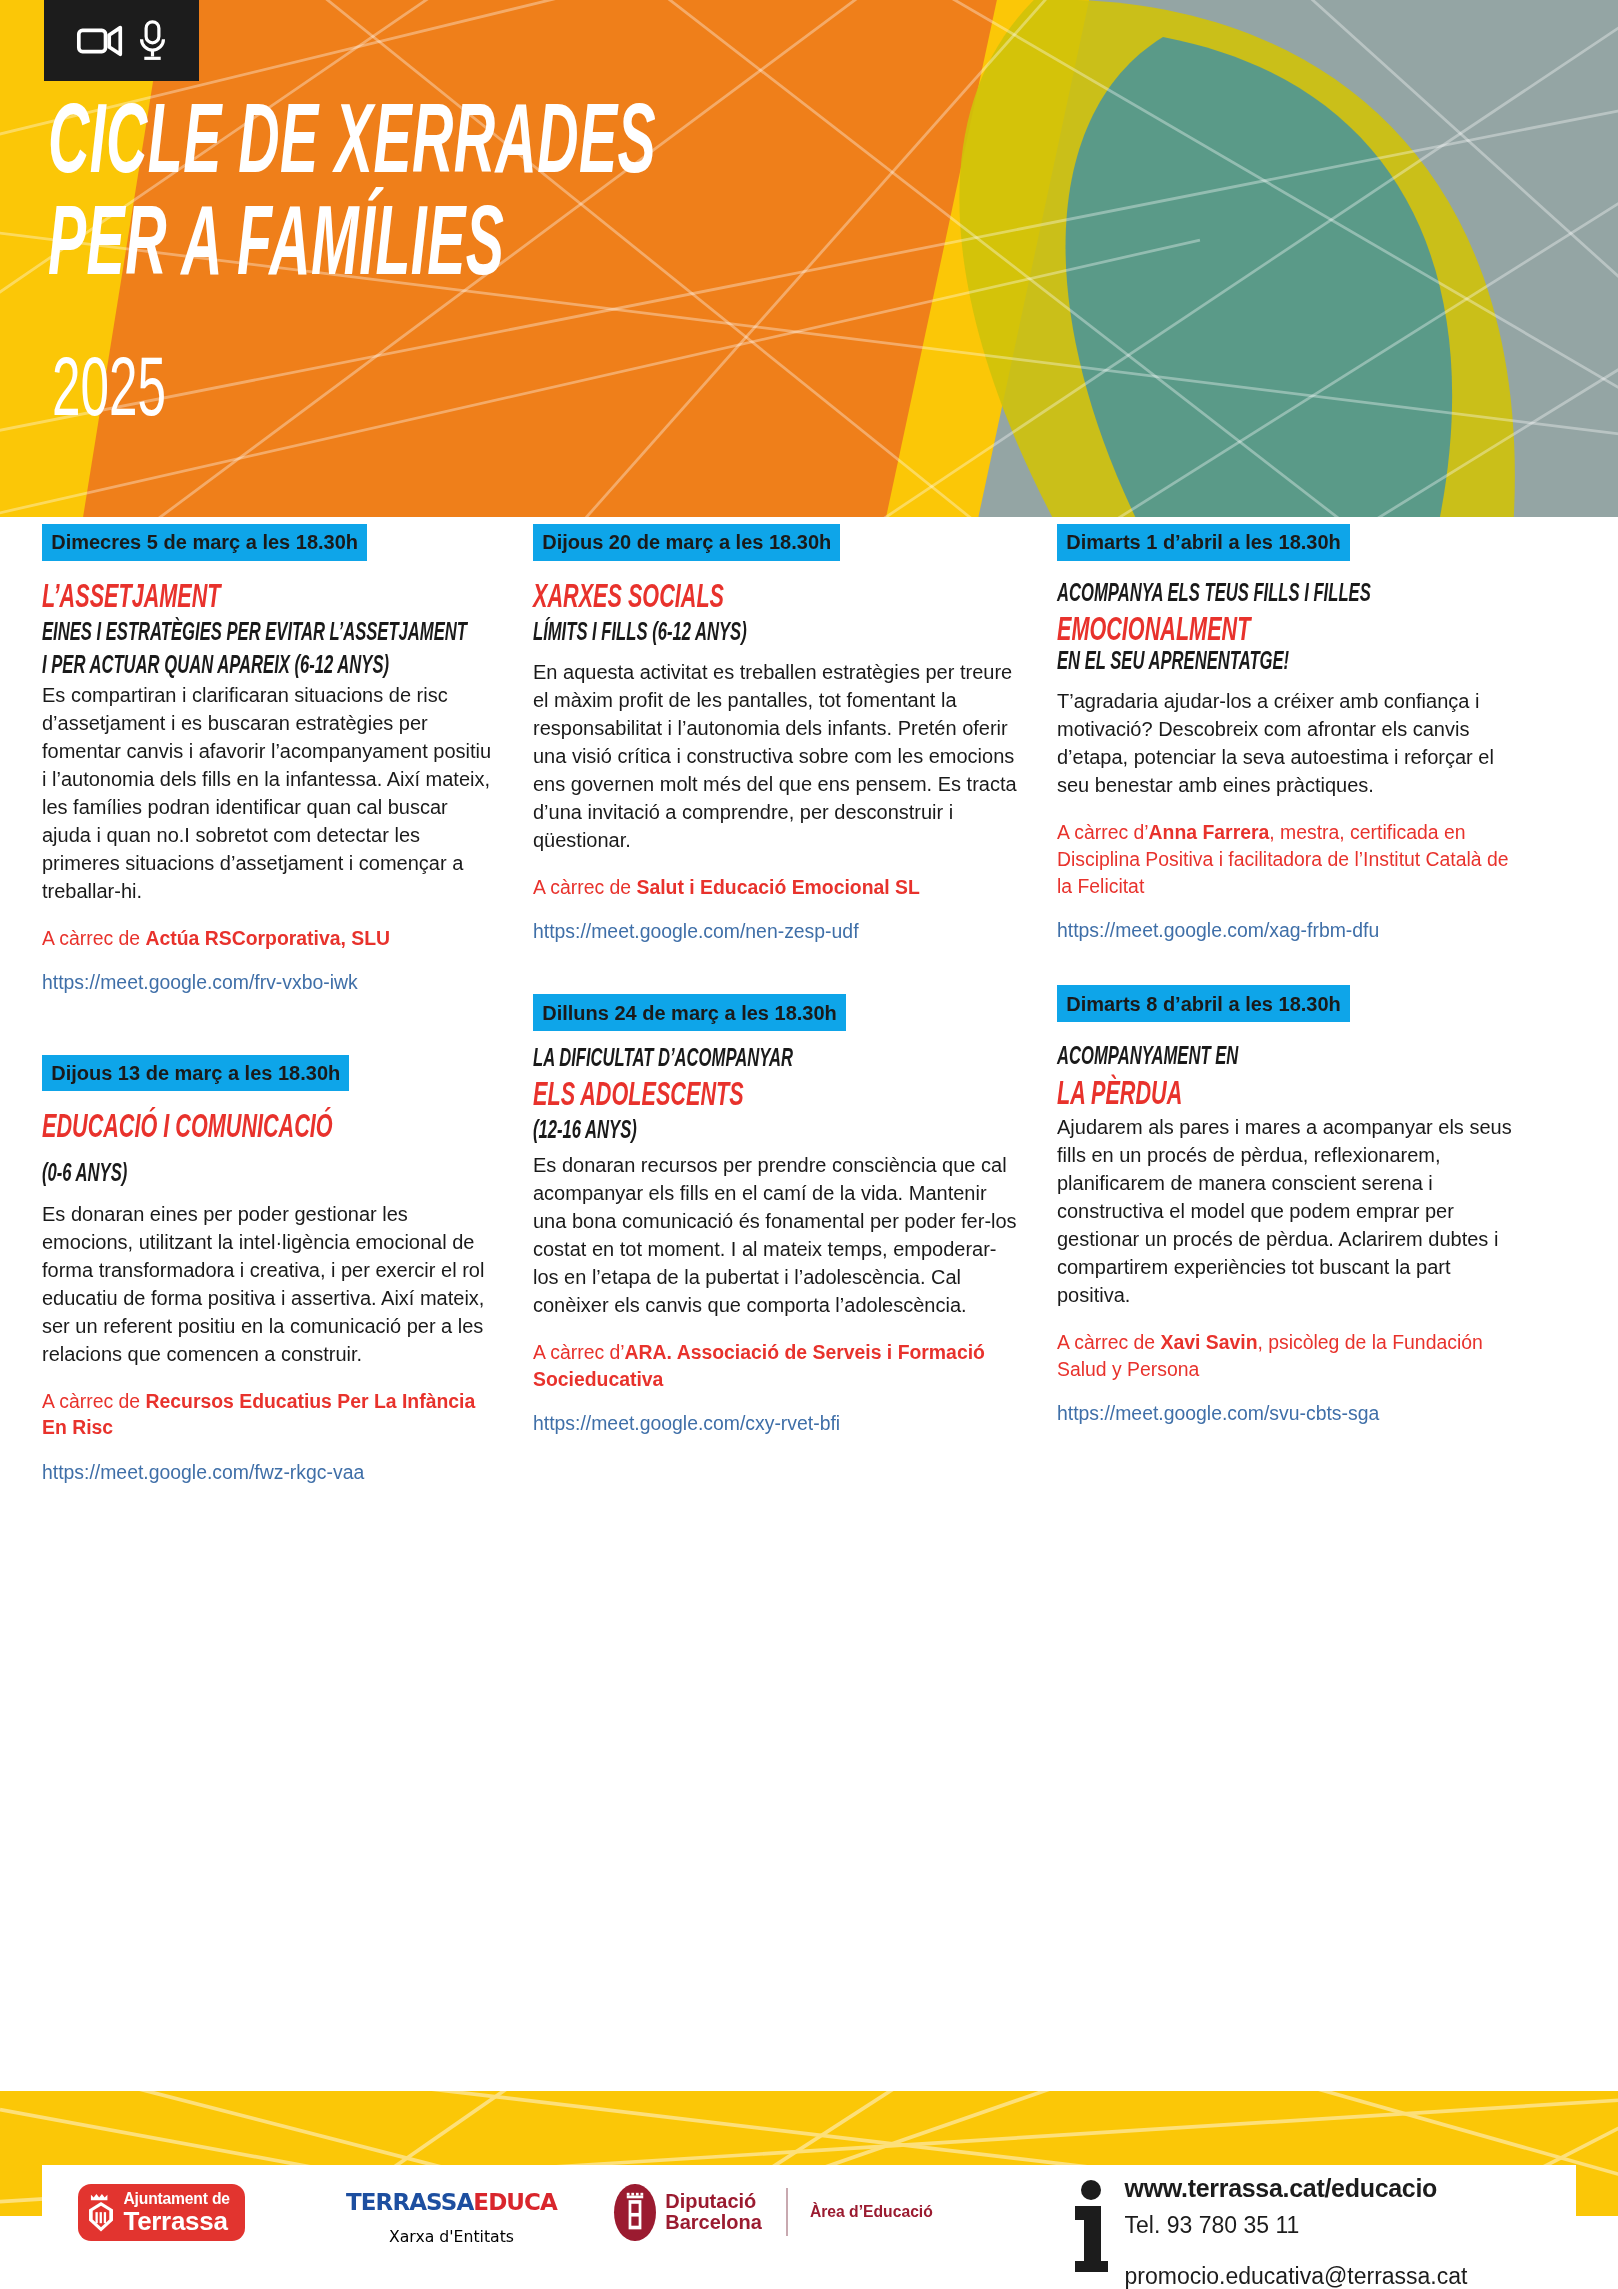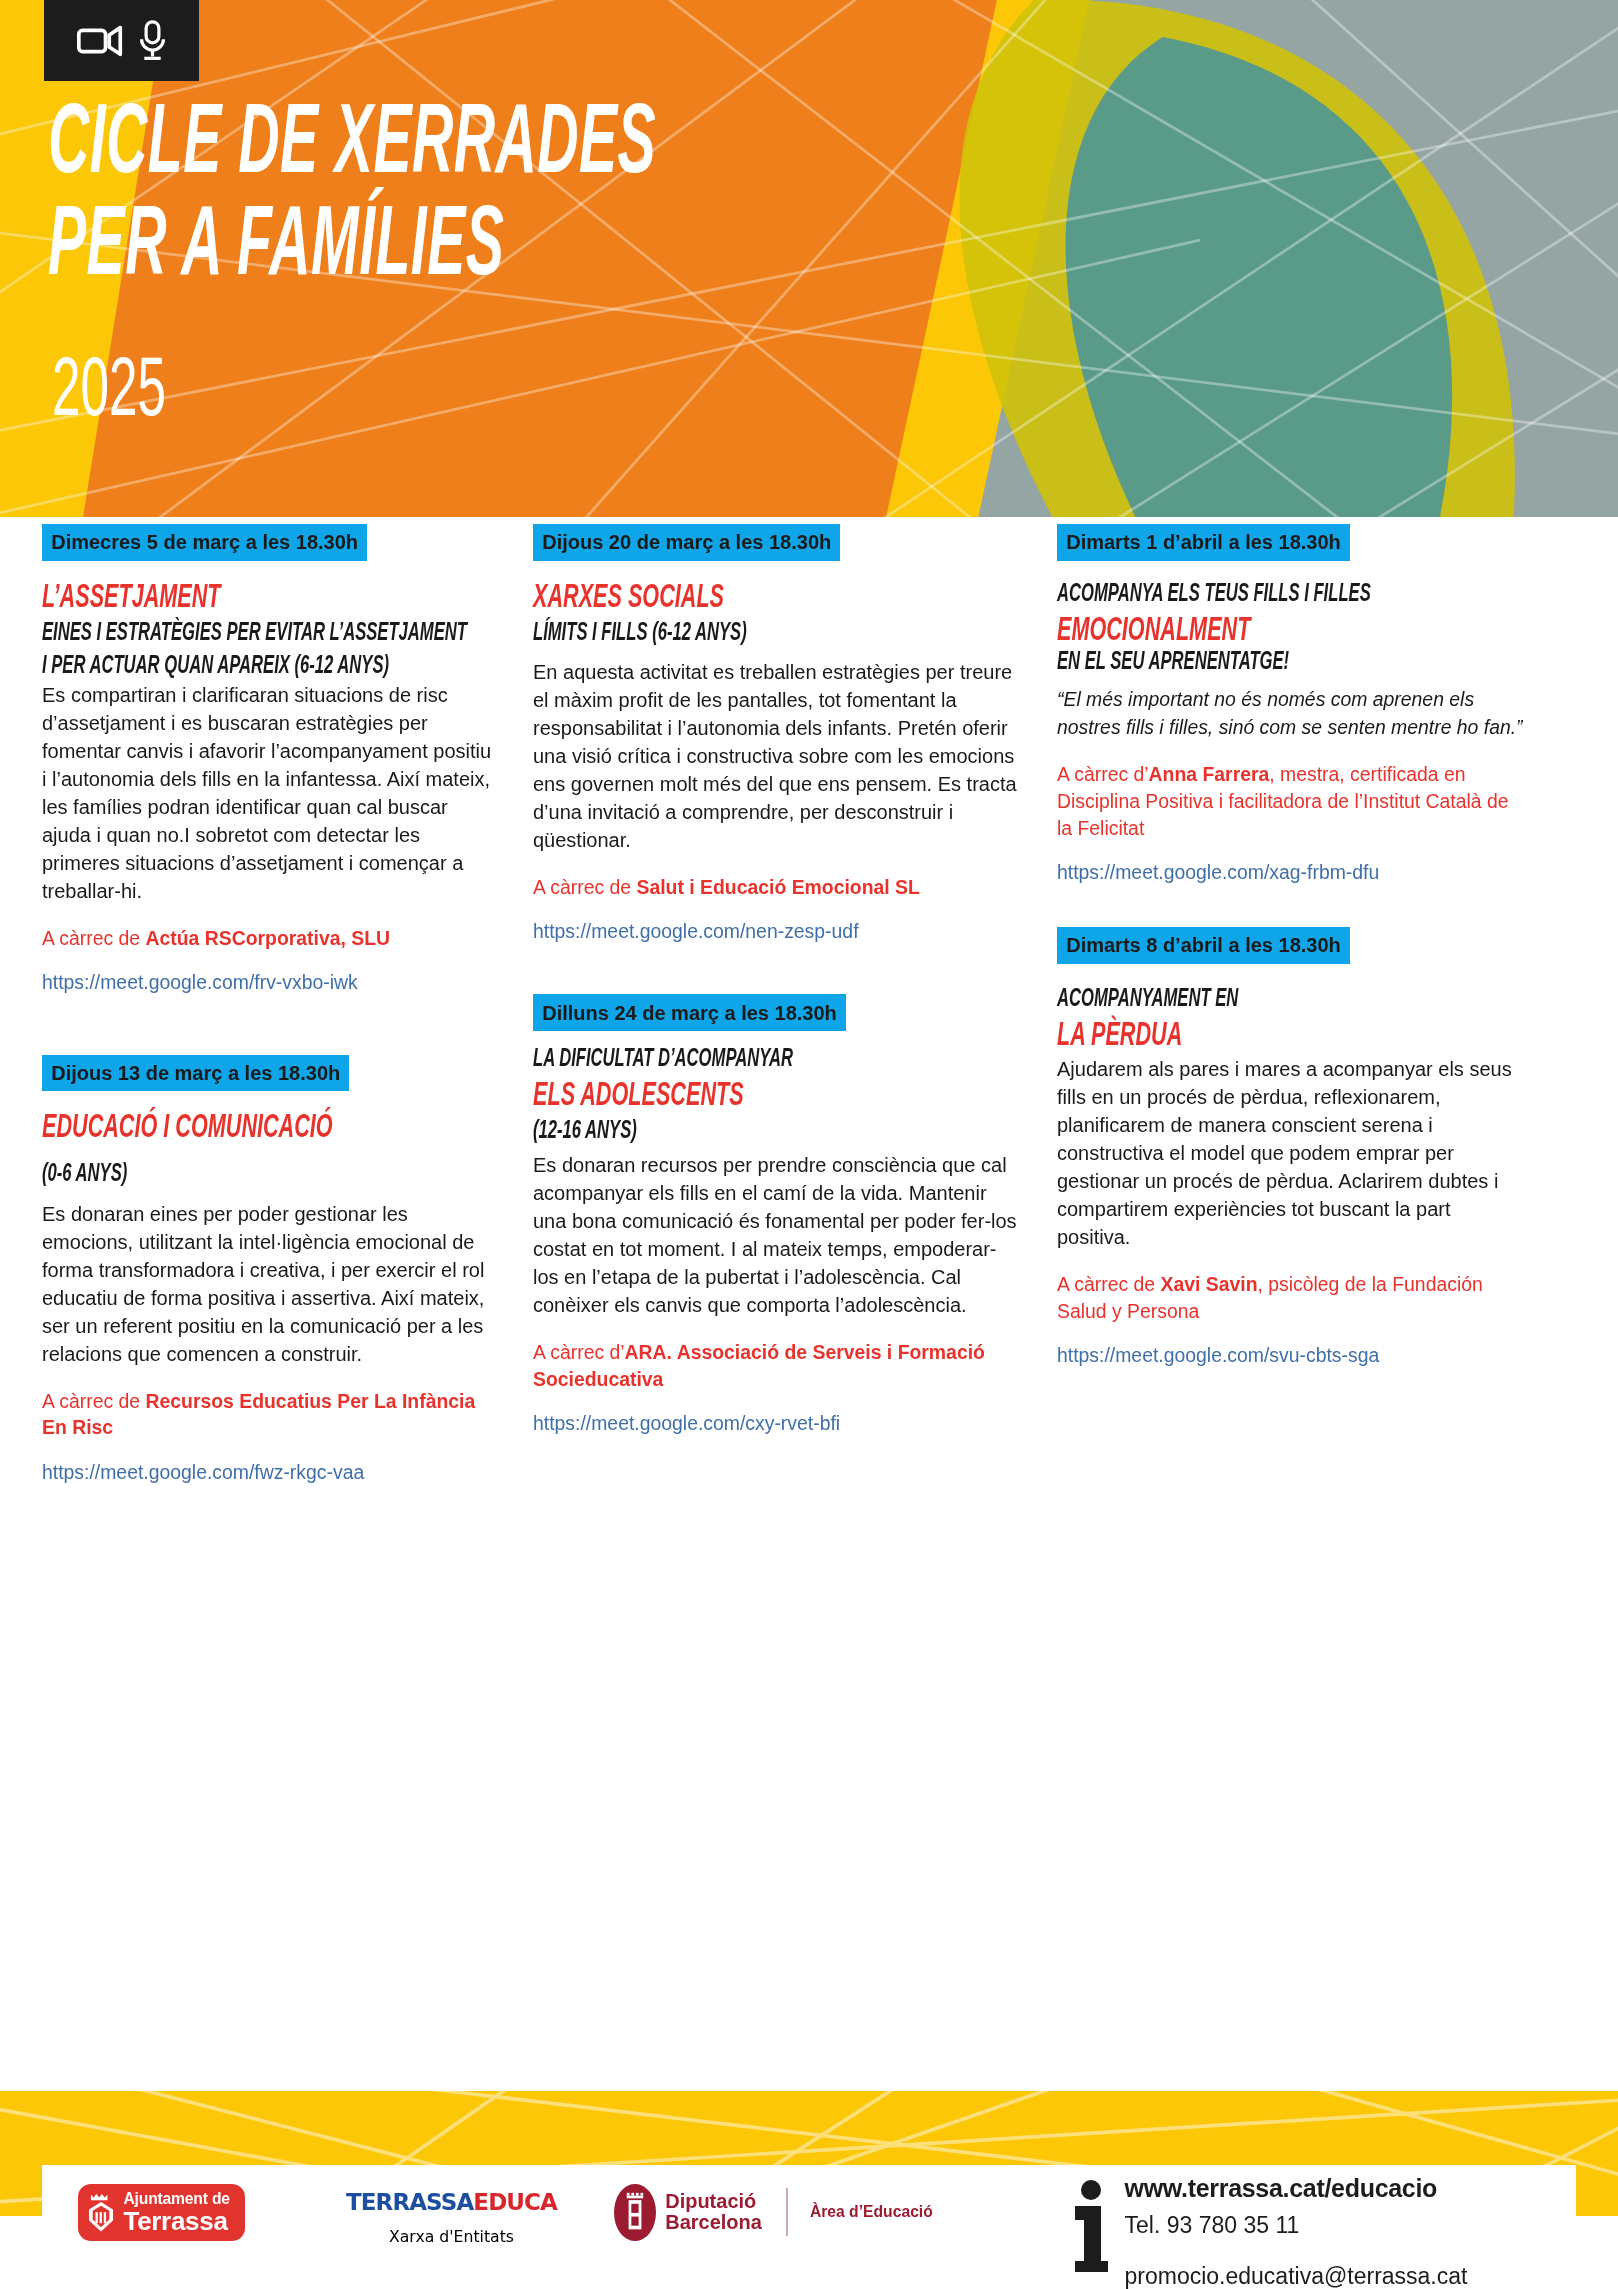--- a/index.html
+++ b/index.html
@@ -260,21 +260,21 @@
     </div>
   </div>
 
   <div class="col c3">
 
     <div class="card">
       <div class="datebar">Dimarts 1 d’abril a les 18.30h</div>
       <div class="ttl ttl-sub pre" style="margin-top:5.5px;">ACOMPANYA ELS TEUS FILLS I FILLES</div>
       <div class="ttl ttl-big" style="margin-top:13px;margin-bottom:9.2px;">EMOCIONALMENT</div>
       <div class="ttl ttl-sub">EN EL SEU APRENENTATGE!</div>
-      <div class="quote">“El més important no és només com aprenen els nostres fills i filles, sinó com se senten mentre ho fan.”</div>
+      <div class="body-txt">T’agradaria ajudar-los a créixer amb confiança i motivació? Descobreix com afrontar els canvis d’etapa, potenciar la seva autoestima i reforçar el seu benestar amb eines pràctiques.</div>
       <div class="charge"><span>A càrrec d’</span><b>Anna Farrera</b><span>, mestra, certificada en Disciplina Positiva i facilitadora de l’Institut Català de la Felicitat</span></div>
       <div class="url">https://meet.google.com/xag-frbm-dfu</div>
     </div>
 
     <div class="card" style="margin-top:42px;">
       <div class="datebar">Dimarts 8 d’abril a les 18.30h</div>
       <div class="ttl ttl-sub pre" style="margin-top:7.4px;">ACOMPANYAMENT EN</div>
       <div class="ttl ttl-big" style="margin-top:13px;margin-bottom:13px;">LA PÈRDUA</div>
       <div class="body-txt tight">Ajudarem als pares i mares a acompanyar els seus fills en un procés de pèrdua, reflexionarem, planificarem de manera conscient serena i constructiva el model que podem emprar per gestionar un procés de pèrdua. Aclarirem dubtes i compartirem experiències tot buscant la part positiva.</div>
       <div class="charge"><span>A càrrec de </span><b>Xavi Savin</b><span>, psicòleg de la Fundación Salud y Persona</span></div>

